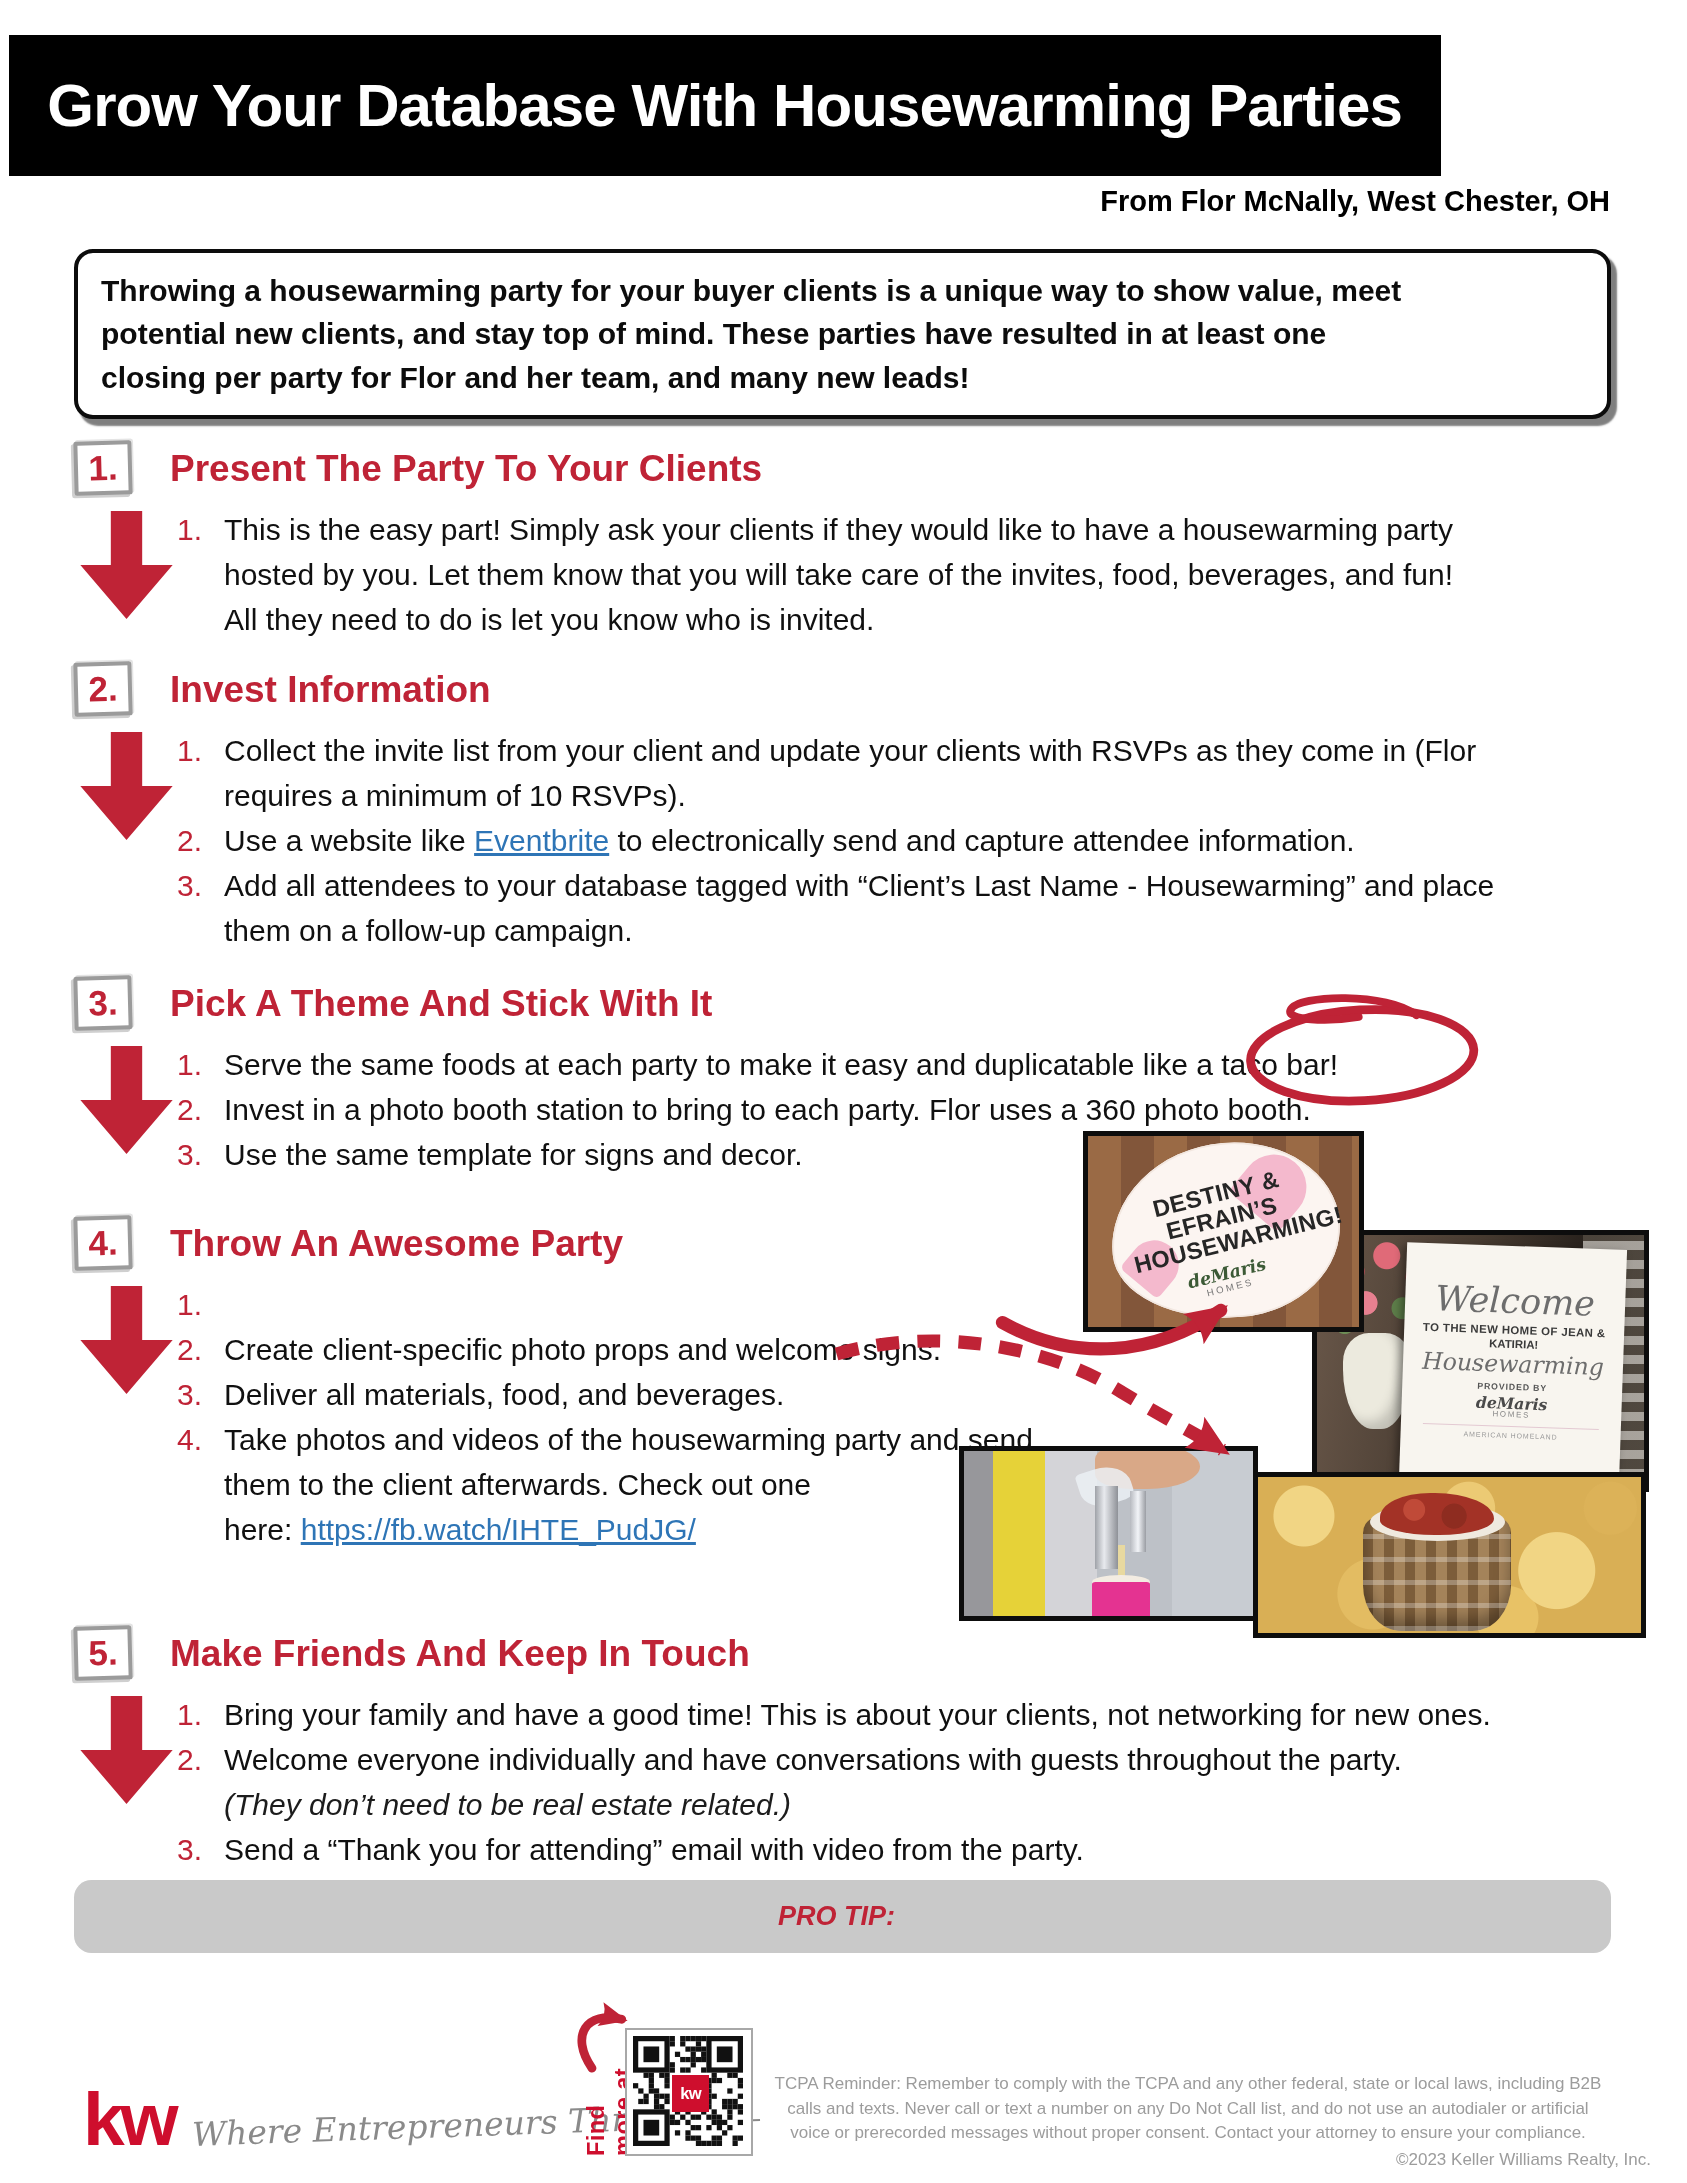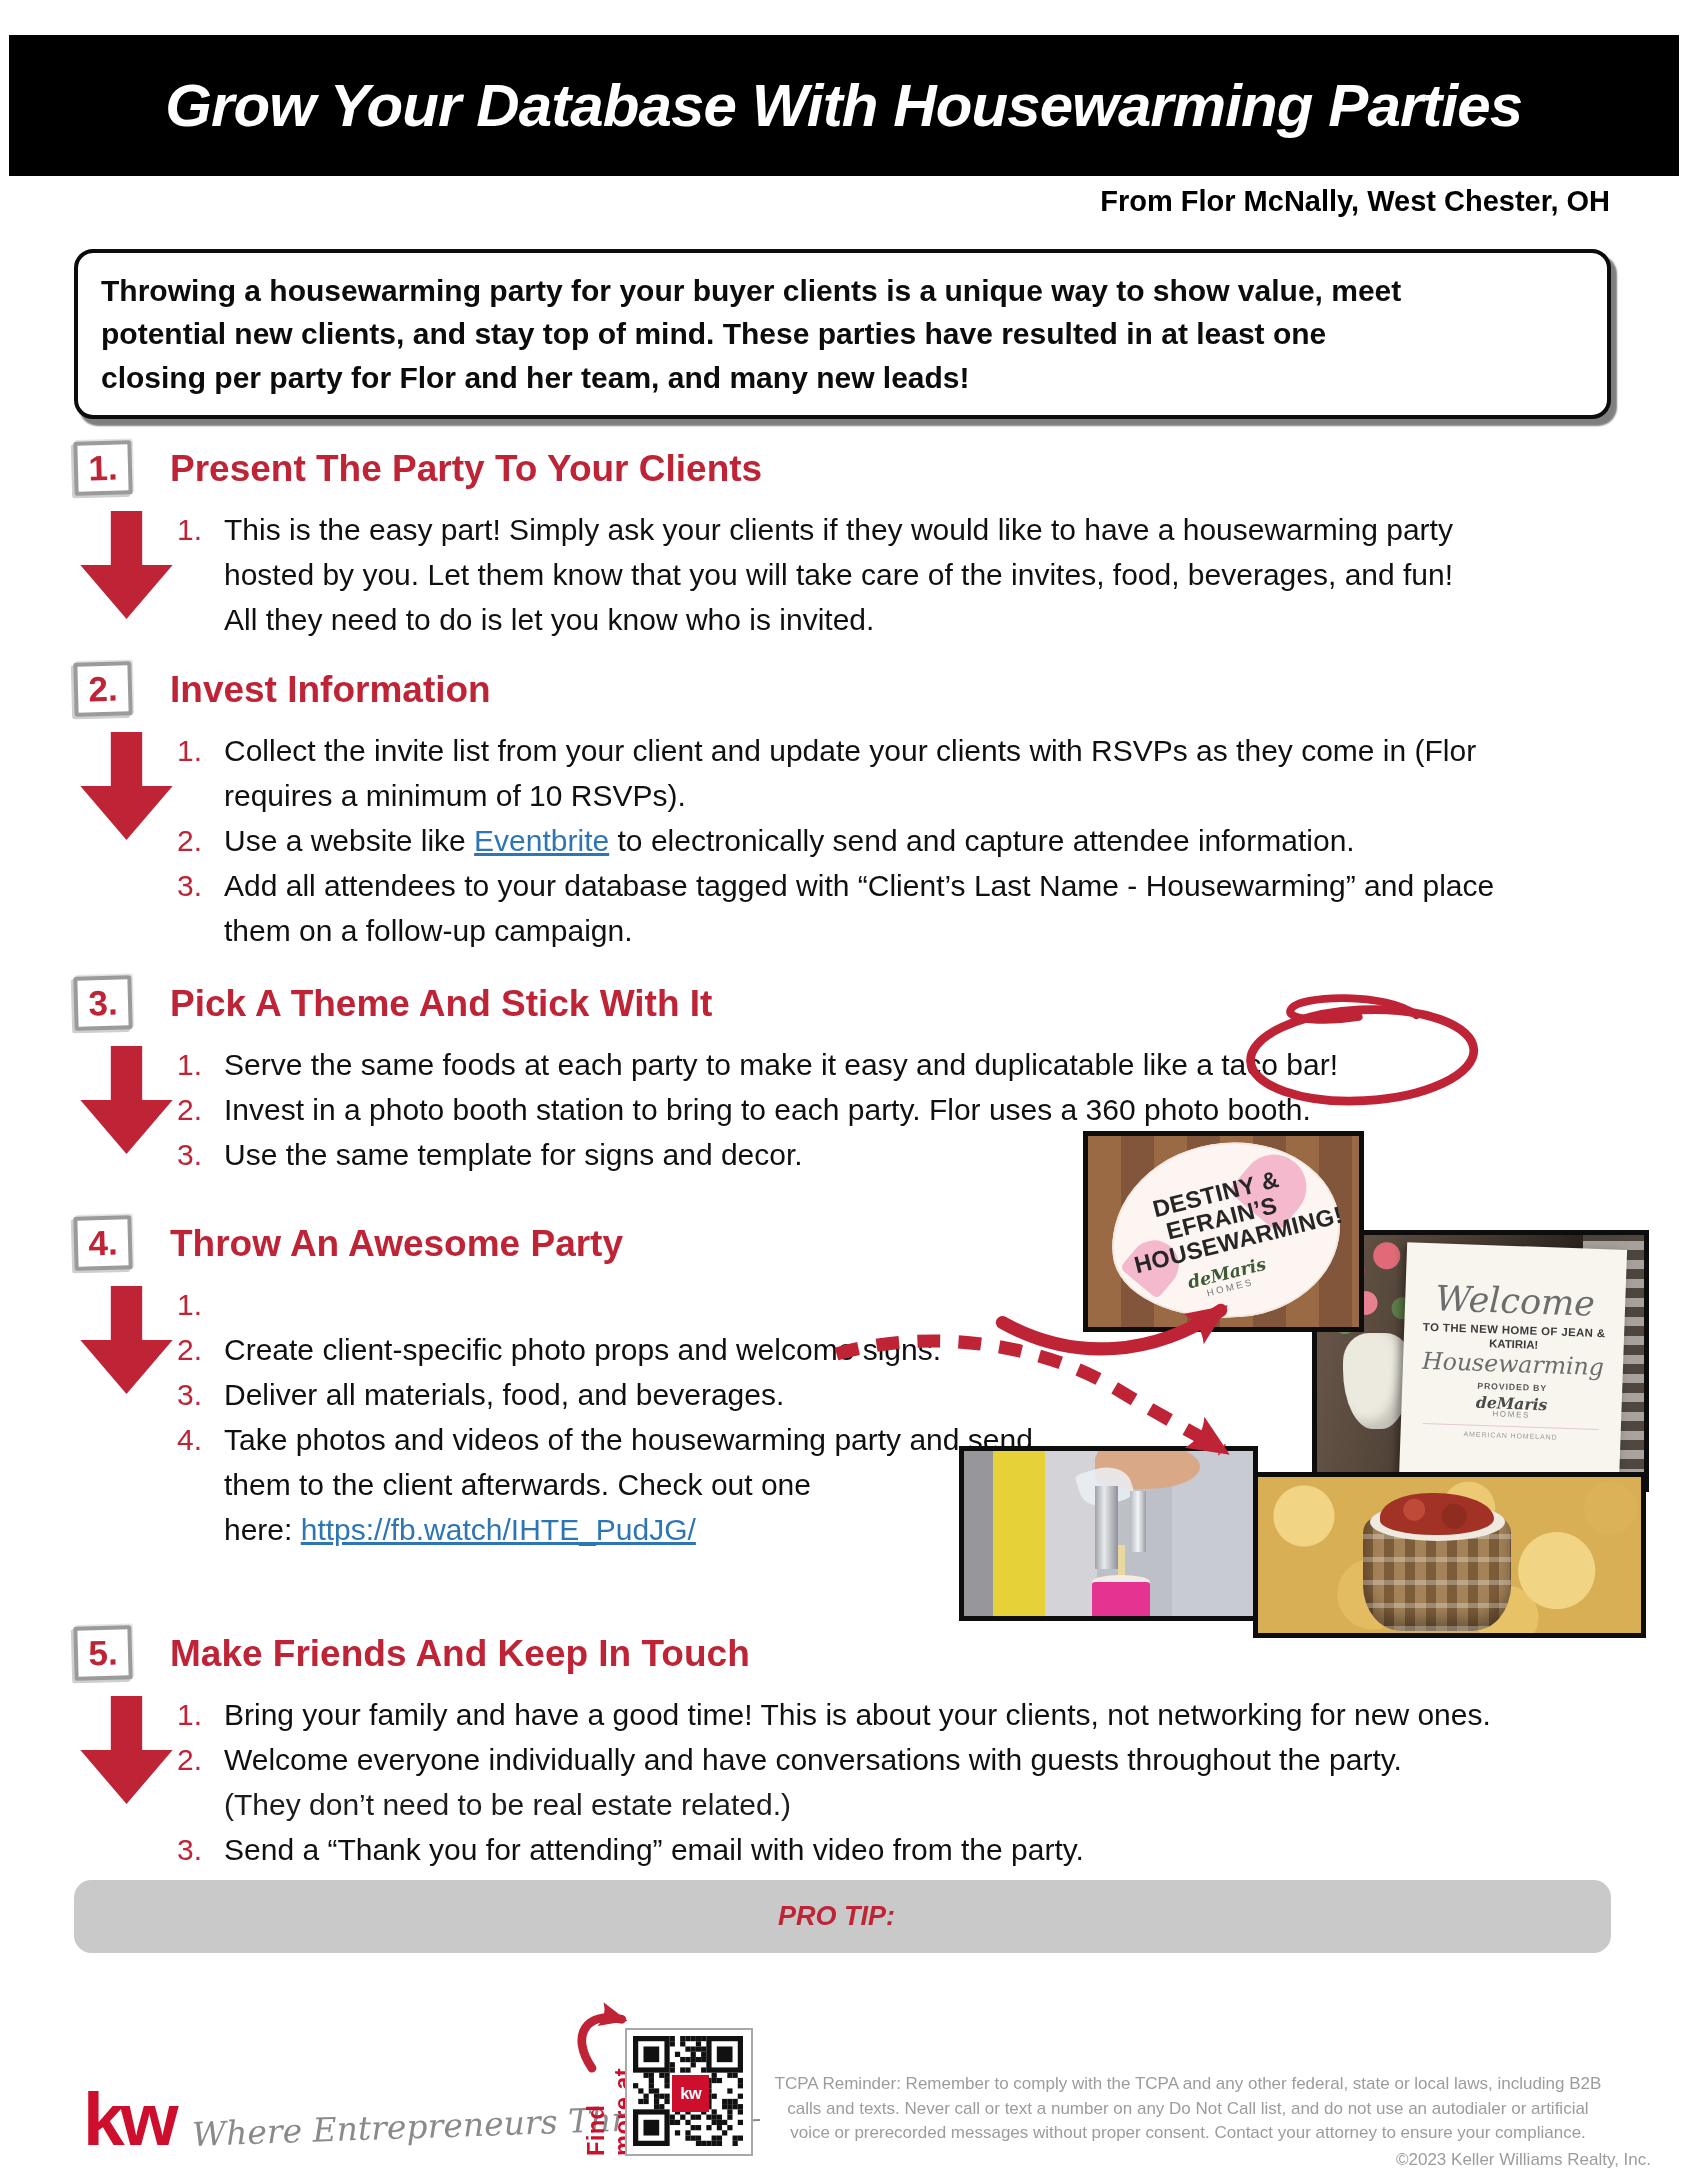--- a/index.html
+++ b/index.html
@@ -10,22 +10,22 @@
     --graytext:#9c9c9c;
   }
   *{margin:0;padding:0;box-sizing:border-box;}
   html,body{width:1687px;height:2184px;}
   body{
     position:relative;background:#ffffff;overflow:hidden;
     font-family:"Liberation Sans", sans-serif;color:#111;
   }
   
   .banner{
-    position:absolute;left:8.7px;top:35px;width:1670px;height:141px;
-    background:#000;display:flex;align-items:center;justify-content:center;font-style:italic;
+    position:absolute;left:8.7px;top:35px;width:1432px;height:141px;
+    background:#000;display:flex;align-items:center;justify-content:center;
   }
   .banner-title{color:#fff;font-size:60px;font-weight:bold;letter-spacing:-0.9px;white-space:nowrap;}
   .byline{position:absolute;right:77px;top:185px;font-size:29px;font-weight:bold;color:#000;}
   
   .intro{
     position:absolute;left:74px;top:249px;width:1537px;
     border:4.4px solid #0c0c0c;border-radius:19px;background:#fff;
     box-shadow:5.2px 6.1px 1.7px rgba(0,0,0,0.5);
     padding:15.7px 23px;font-size:30px;font-weight:bold;line-height:1.45;
     white-space:pre-line;color:#0c0c0c;
@@ -40,21 +40,21 @@
     display:flex;align-items:center;justify-content:center;
     transform:rotate(-1.5deg);
     box-shadow:-2.6px 2.6px 0 #cfcfcf, 1.7px -1.7px 0 #e4e4e4;
   }
   .sec-title{font-size:37px;font-weight:bold;color:var(--red);padding-top:7px;white-space:nowrap;}
   .blockarrow{position:absolute;left:6.1px;top:70px;}
   .list{margin:12.2px 0 0 103px;}
   .li{display:flex;font-size:30px;line-height:1.5;color:#101010;}
   .li .num{color:var(--red);width:47px;flex:0 0 auto;}
   .li .txt{white-space:pre-line;}
-  .note{color:#1c1c1c;}
+  .note{font-style:italic;color:#1c1c1c;}
   a.link{color:var(--link);cursor:pointer;}
   #s1{top:441px;} #s2{top:662px;} #s3{top:976px;} #s4{top:1216px;} #s5{top:1626px;}
   
   .photo{position:absolute;border:5.2px solid #0d0d0d;overflow:hidden;}
   #photo1{left:1083px;top:1131px;width:281px;height:201px;z-index:4;
     background:repeating-linear-gradient(90deg,#9a6a45 0 33px,#82563a 33px 66px);}
   .sign{
     position:absolute;left:23px;top:7px;width:229px;height:175px;background:#fcf5f1;
     border-radius:52% 48% 46% 54%/58% 50% 50% 42%;transform:rotate(-5deg);
     box-shadow:inset 0 0 0 1.7px #f2e7e0;

